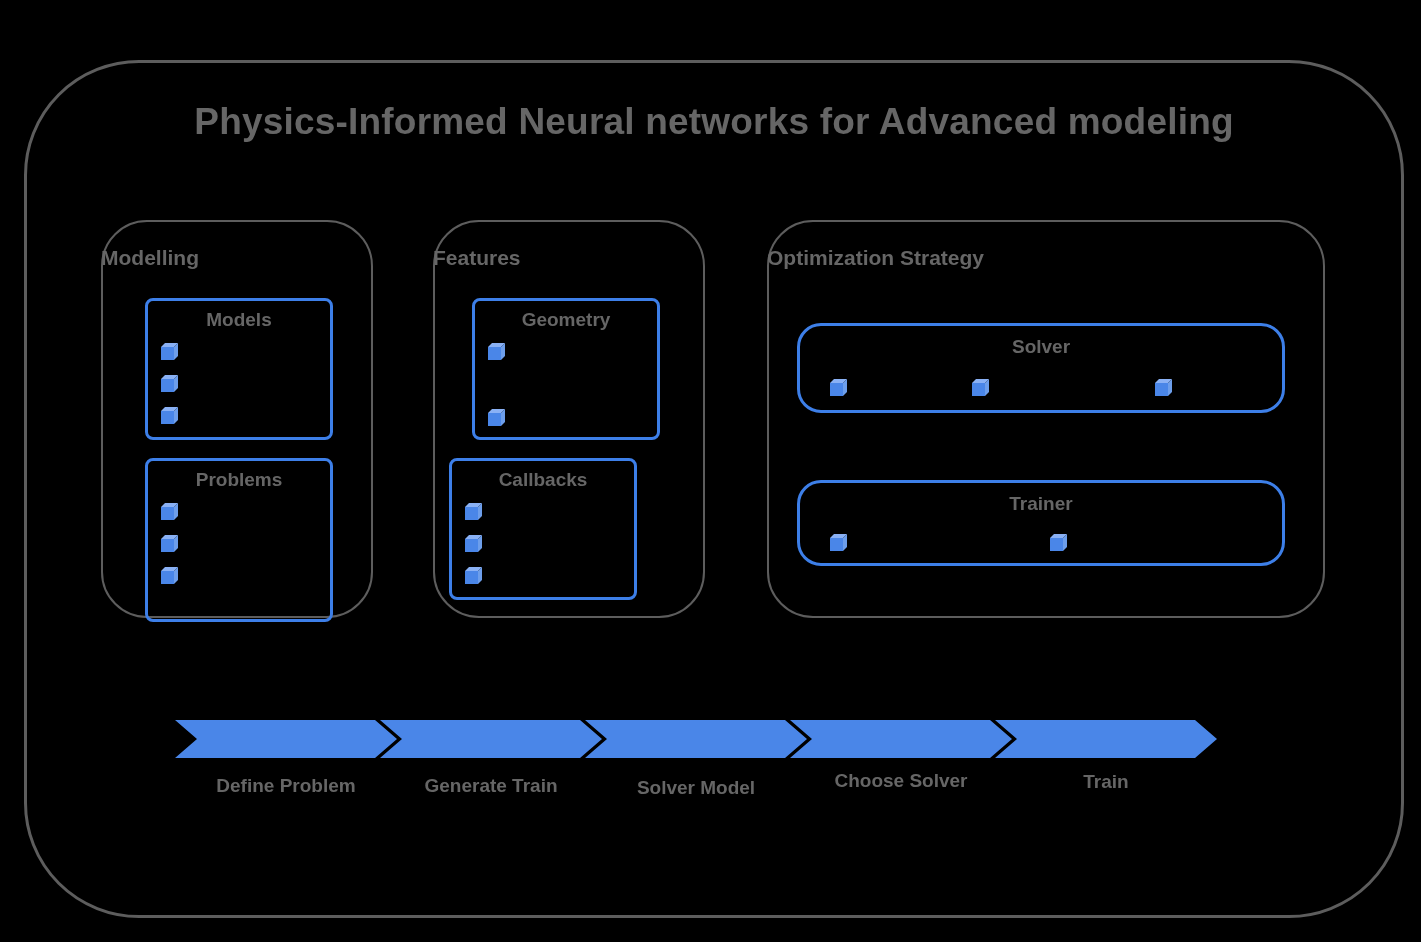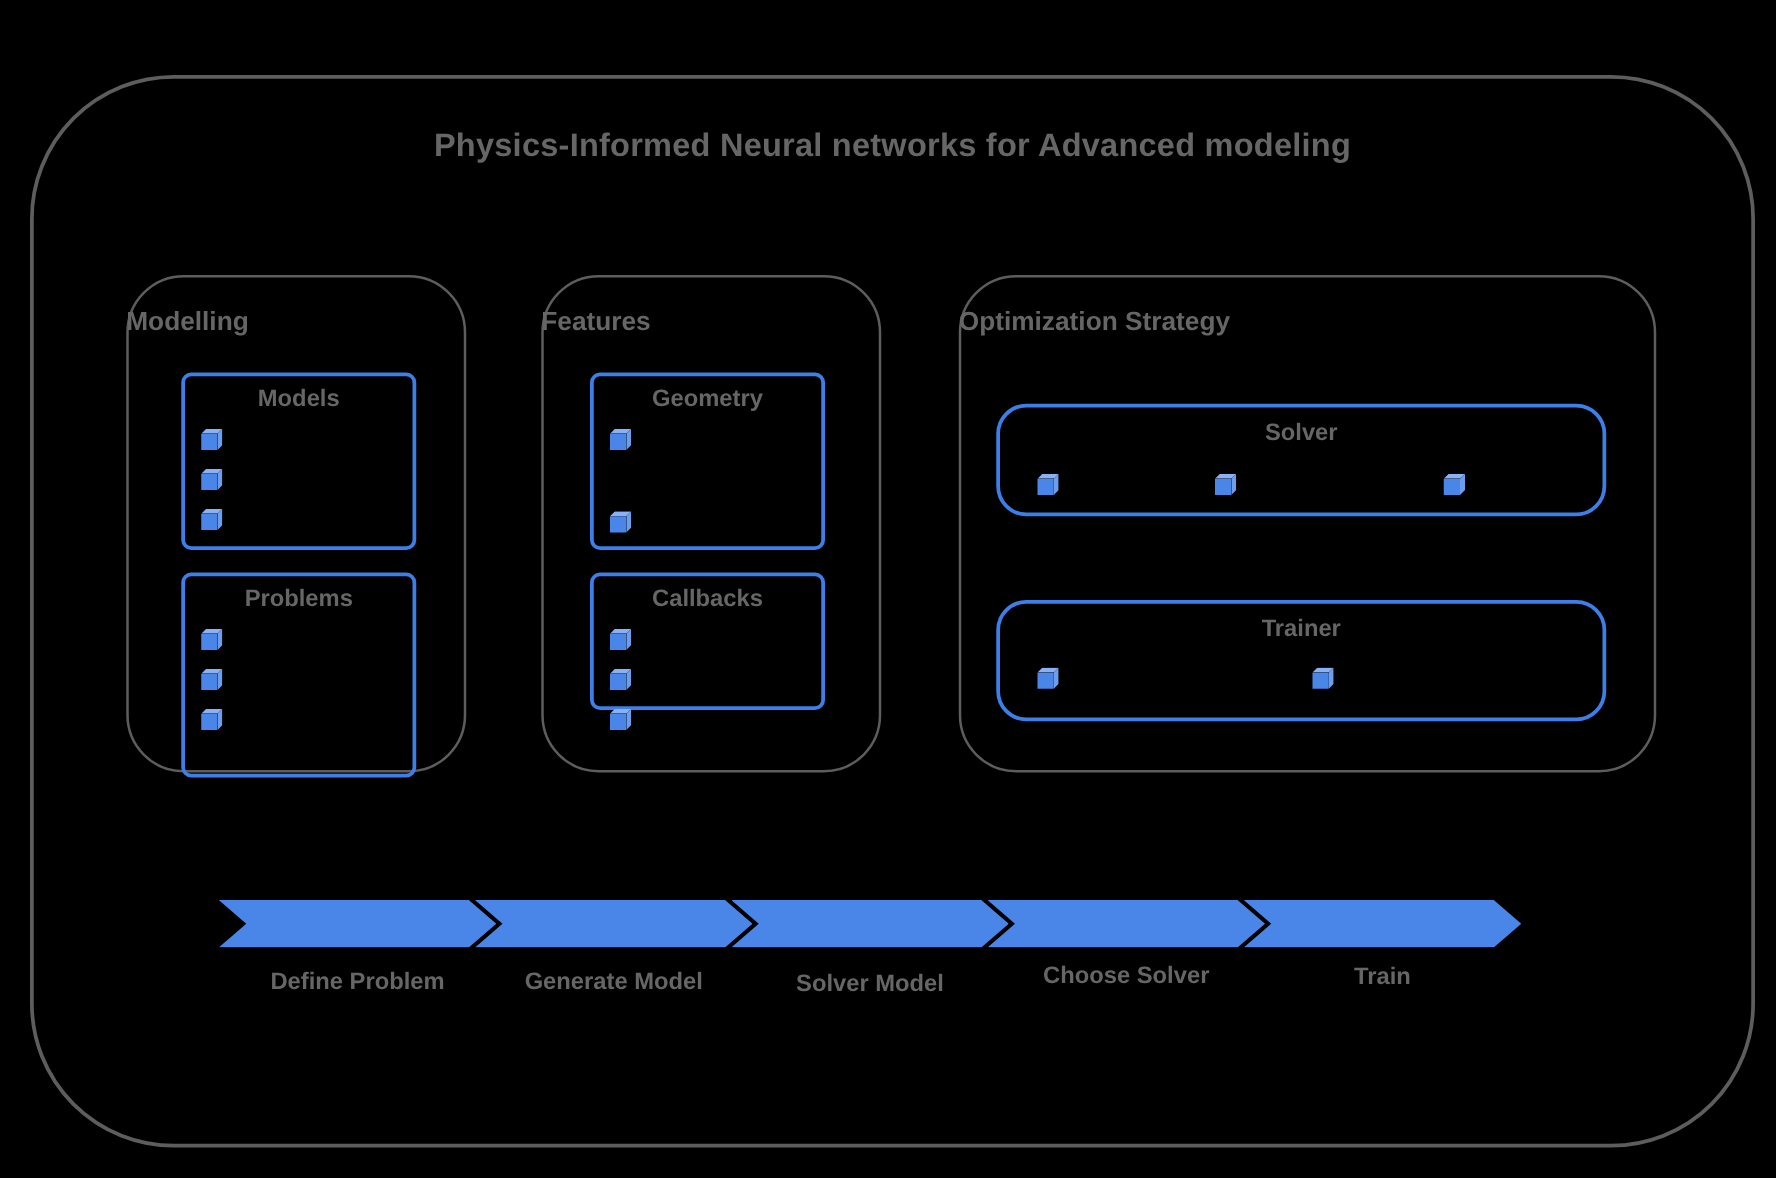--- a/index.html
+++ b/index.html
@@ -22,21 +22,21 @@
     width: 1380px; height: 858px;
     border: 3px solid #5d5d5d;
     border-radius: 115px;
     box-sizing: border-box;
   }
   .title {
     position: absolute;
     left: 24px; top: 101px;
     width: 1380px;
     text-align: center;
-    font-size: 26px;
+    font-size: 37px;
     color: #666666;
     letter-spacing: 0.2px;
   }
   .section {
     position: absolute;
     border: 2.5px solid #5d5d5d;
     border-radius: 46px;
     box-sizing: border-box;
     top: 220px;
     height: 398px;
@@ -131,45 +131,45 @@
     <div class="cube" style="left:13px;top:78px"></div>
     <div class="cube" style="left:13px;top:110px"></div>
   </div>
 
   <div class="bluebox" style="left:472px;top:298px;width:188px;height:142px">
     <div class="box-label">Geometry</div>
     <div class="cube" style="left:13px;top:46px"></div>
     <div class="cube" style="left:13px;top:112px"></div>
   </div>
 
-  <div class="bluebox" style="left:472px;top:458px;width:188px;height:110px">
+  <div class="bluebox" style="left:449px;top:458px;width:188px;height:142px">
     <div class="box-label">Callbacks</div>
     <div class="cube" style="left:13px;top:46px"></div>
     <div class="cube" style="left:13px;top:78px"></div>
     <div class="cube" style="left:13px;top:110px"></div>
   </div>
 
   <div class="bluebox wide" style="left:797px;top:323px;width:488px;height:90px">
     <div class="box-label" style="top:10px">Solver</div>
     <div class="cube" style="left:30px;top:57px"></div>
     <div class="cube" style="left:172px;top:57px"></div>
     <div class="cube" style="left:355px;top:57px"></div>
   </div>
 
-  <div class="bluebox wide" style="left:797px;top:480px;width:488px;height:97px">
+  <div class="bluebox wide" style="left:797px;top:480px;width:488px;height:86px">
     <div class="box-label" style="top:10px">Trainer</div>
     <div class="cube" style="left:30px;top:55px"></div>
     <div class="cube" style="left:250px;top:55px"></div>
   </div>
 
   <div class="chev" style="left:175px"></div>
   <div class="chev" style="left:380px"></div>
   <div class="chev" style="left:585px"></div>
   <div class="chev" style="left:790px"></div>
   <div class="chev" style="left:995px"></div>
 
   <div class="step-label" style="left:175px;top:775px">Define Problem</div>
-  <div class="step-label" style="left:380px;top:775px">Generate Model</div>
+  <div class="step-label" style="left:380px;top:775px">Generate Train</div>
   <div class="step-label" style="left:585px;top:777px">Solver Model</div>
   <div class="step-label" style="left:790px;top:770px">Choose Solver</div>
   <div class="step-label" style="left:995px;top:771px">Train</div>
 
 </div>
 
 </body></html>

